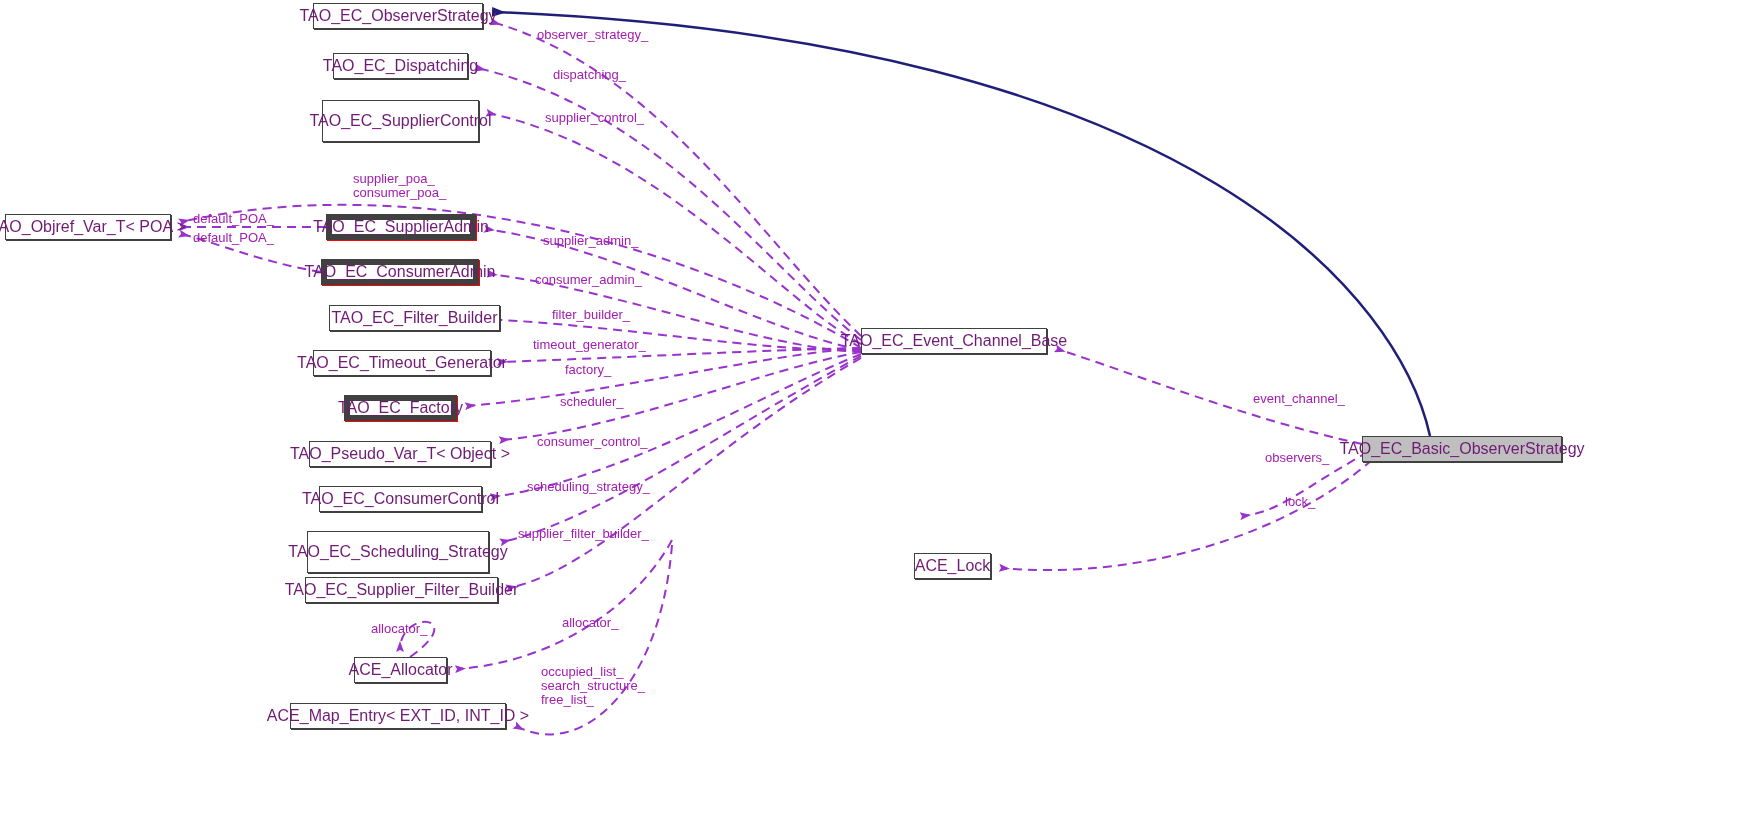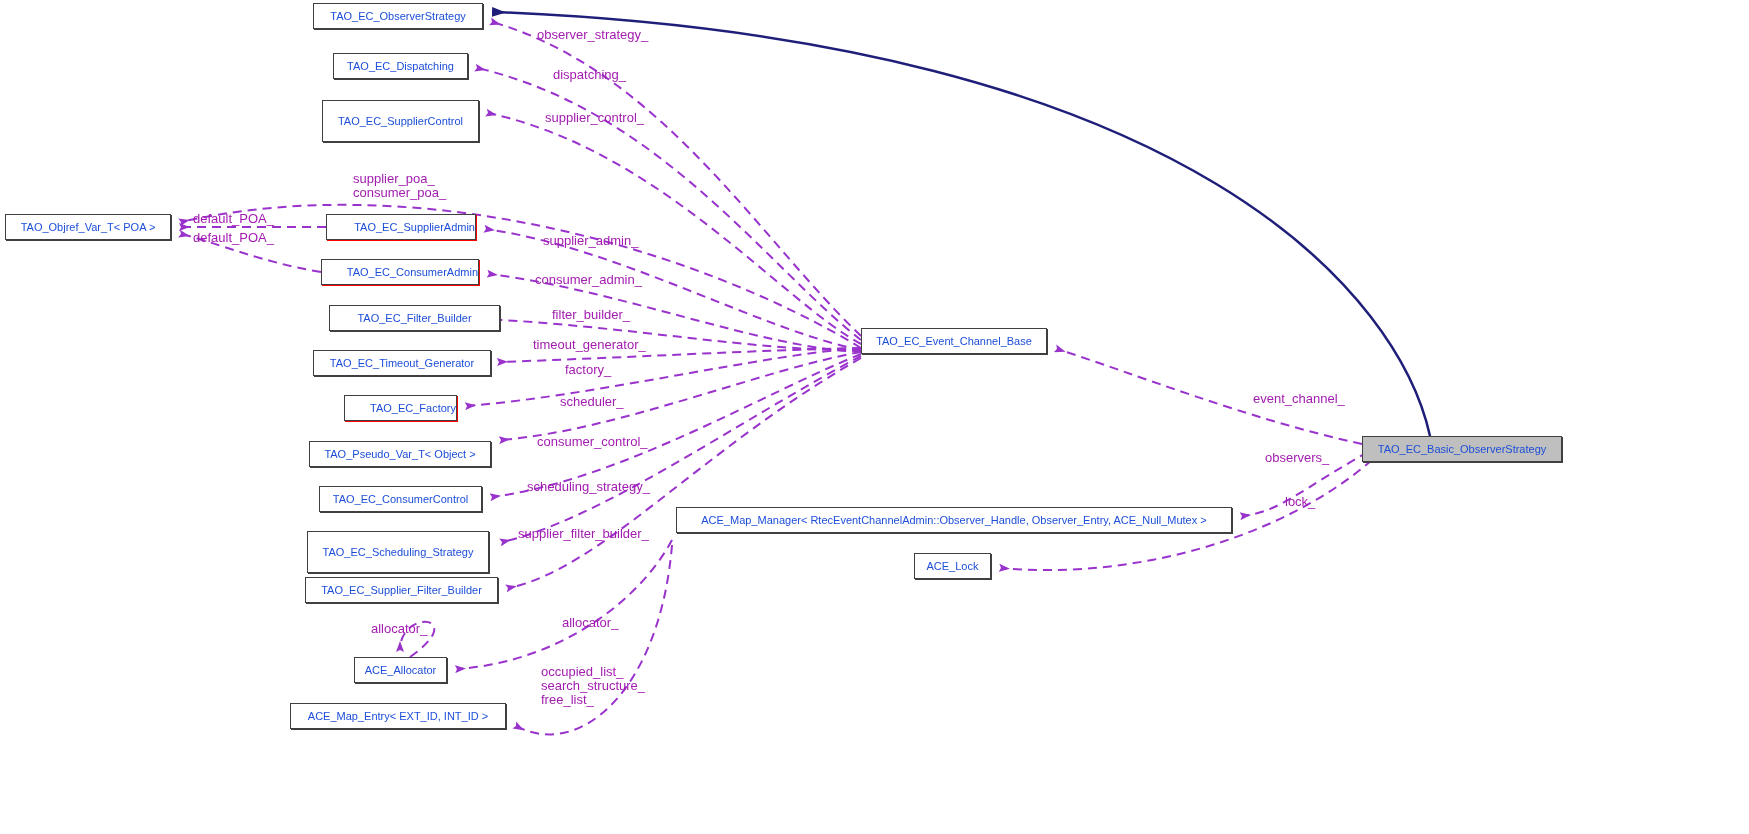--- a/index.html
+++ b/index.html
@@ -6,24 +6,24 @@
   body{font-family:"Liberation Sans", sans-serif;}
   #canvas{position:relative;width:1749px;height:834px;background:#ffffff;overflow:hidden;}
   svg.edges{position:absolute;left:0;top:0;width:1749px;height:834px;pointer-events:none;}
   .node{
     position:absolute;
     box-sizing:border-box;
     background:#ffffff;
     border:1px solid #404040;
     box-shadow:1px 1px 0 0 #404040;
     display:flex;align-items:center;justify-content:center;
-    font-size:11px;color:#1d4ed8;white-space:nowrap;
+    font-size:16px;color:#701a75;white-space:nowrap;
     line-height:1;
   }
-  .node.red{border:1px solid #404040;box-shadow:1px 1px 0 0 #ff0000;justify-content:flex-end;}
+  .node.red{border:6px solid #404040;box-shadow:1px 1px 0 0 #ff0000;}
   .node.current{background:#bfbfbf;border:1px solid #404040;box-shadow:1px 1px 0 0 #404040;}
   .elabel{
     position:absolute;font-size:13px;color:#a21caf;white-space:pre;
     line-height:14px;text-align:left;
   }
 </style>
 </head>
 <body>
 
 <div id="canvas">
@@ -127,23 +127,20 @@
   </div>
 
   <div class="node" style="left:290px;top:703px;width:216px;height:26px;">
     <span>ACE_Map_Entry&lt; EXT_ID, INT_ID &gt;</span>
   </div>
 
   <div class="node" style="left:861px;top:328px;width:186px;height:26px;">
     <span>TAO_EC_Event_Channel_Base</span>
   </div>
 
-  <div class="node" style="left:676px;top:507px;width:556px;height:26px;">
-    <span>ACE_Map_Manager&lt; RtecEventChannelAdmin::Observer_Handle, Observer_Entry, ACE_Null_Mutex &gt;</span>
-  </div>
 
   <div class="node" style="left:914px;top:553px;width:77px;height:26px;">
     <span>ACE_Lock</span>
   </div>
 
   <div class="node current" style="left:1362px;top:436px;width:200px;height:26px;">
     <span>TAO_EC_Basic_ObserverStrategy</span>
   </div>
 
   <div class="elabel" style="left:537px;top:28px;">observer_strategy_</div>

